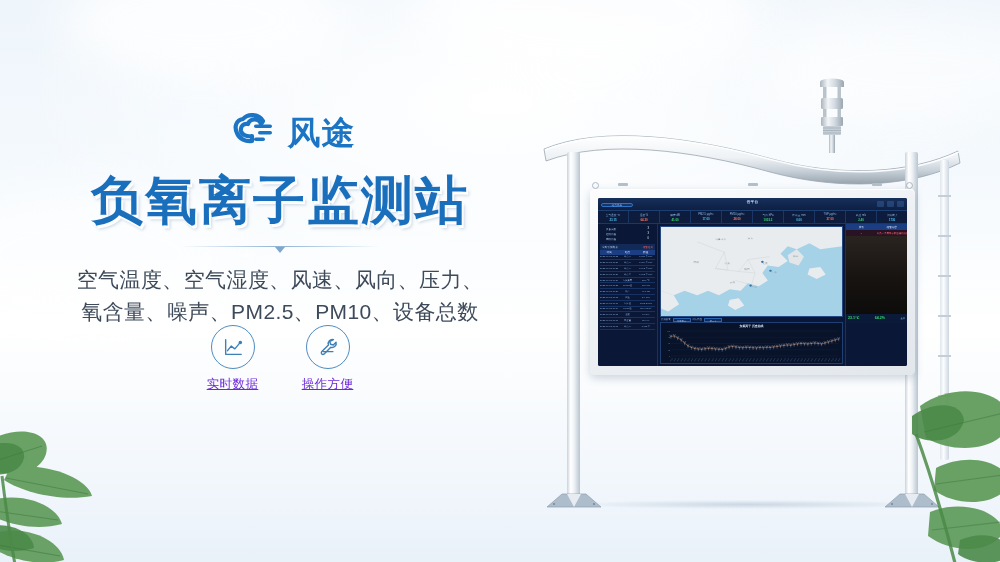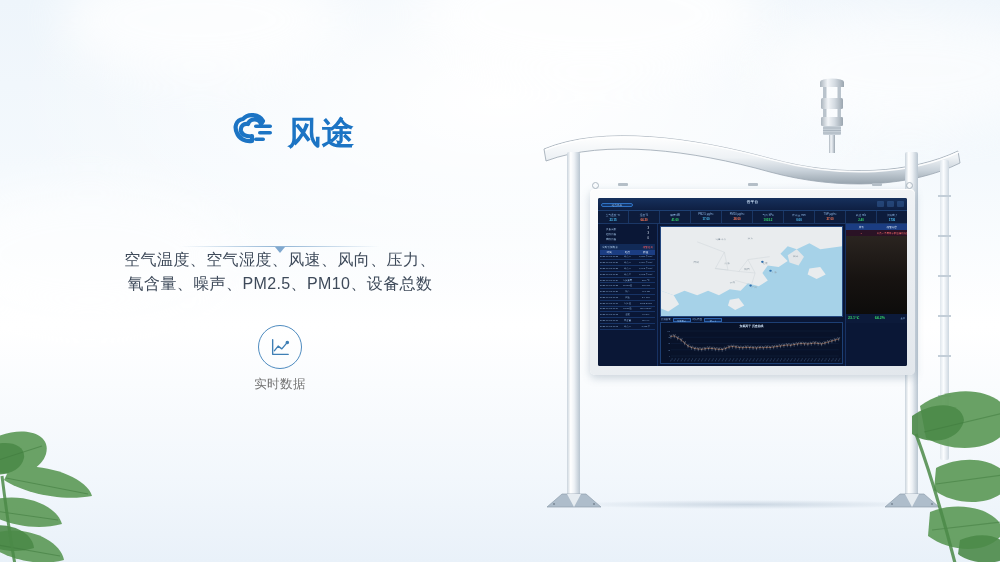--- a/index.html
+++ b/index.html
@@ -26,26 +26,26 @@
     position:absolute; left:0; right:0; top:166px; text-align:center;
     font-size:52px; font-weight:bold; letter-spacing:2px;
     color:#1a6fbd;
     text-shadow: 2px 3px 0 rgba(255,255,255,.95), 3px 4px 3px rgba(120,150,180,.35);
   }
 
   .divider { position:absolute; left:180px; width:200px; top:246px; display:flex; flex-direction:column; align-items:center; }
   .divider .bar { width:200px; height:1px; background:linear-gradient(90deg,rgba(120,160,200,0) 0%,#8fb3d4 50%,rgba(120,160,200,0) 100%); }
   .divider .tri { width:0; height:0; border-left:5px solid transparent; border-right:5px solid transparent; border-top:6px solid #7fa8cf; margin-top:0px; }
 
-  .subtitle { position:absolute; left:0; right:0; top:248px; text-align:center; color:#3e4a5a; font-size:16px; line-height:1.52; letter-spacing:.4px; }
+  .subtitle { position:absolute; left:0; right:0; top:264px; text-align:center; color:#3e4a5a; font-size:21px; line-height:1.52; letter-spacing:.4px; }
 
   .features { position:absolute; left:0; right:0; top:325px; display:flex; justify-content:center; gap:33px; }
   .feature { width:62px; display:flex; flex-direction:column; align-items:center; gap:7px; }
   .feature-circle { width:44px; height:44px; border-radius:50%; border:1.6px solid #4f8cc0; display:flex; align-items:center; justify-content:center; }
-  .feature-label { font-size:12.5px; color:#737373; letter-spacing:.4px; white-space:nowrap; }
+  .feature-label { font-size:12.5px; color:#6d28d9; letter-spacing:.4px; white-space:nowrap;text-decoration:underline; }
 
   
   .kiosk { position:absolute; left:520px; top:60px; width:460px; height:480px; }
 
   
   .canopy { position:absolute; left:22px; top:67px; width:420px; height:62px; }
 
   
   .pole { position:absolute; width:13px; background:linear-gradient(90deg,#c9d3dc 0%,#ffffff 28%,#eef2f6 55%,#b9c5d0 100%); border-radius:2px; }
   .pole-l { left:47px; top:92px; height:355px; }
@@ -138,20 +138,21 @@
       <svg viewBox="0 0 46 40" width="46" height="40">
         <path d="M30 9 C26 2, 15 1, 10 7 C3 8, 1 15, 4 21 C6 27, 13 30, 19 29 L19 24 C14 25, 9 23, 8 19 C7 14, 11 11, 15 12 C17 6, 26 6, 28 12 Z" fill="none" stroke="#1c74c4" stroke-width="4.2" stroke-linecap="round" stroke-linejoin="round"></path>
         <rect x="21" y="12.5" width="18" height="3.6" rx="1.8" fill="#1c74c4"></rect>
         <rect x="25" y="19" width="14" height="3.6" rx="1.8" fill="#1c74c4"></rect>
         <rect x="21" y="25.5" width="11" height="3.6" rx="1.8" fill="#1c74c4"></rect>
       </svg>
     </span>
     <span class="brand-name">风途</span>
   </div>
 
+  <div class="headline">负氧离子监测站</div>
 
   <div class="divider">
     <div class="bar"></div>
     <div class="tri"></div>
   </div>
 
   <div class="subtitle">
     <div>空气温度、空气湿度、风速、风向、压力、</div>
     <div>氧含量、噪声、PM2.5、PM10、设备总数</div>
   </div>
@@ -164,20 +165,29 @@
           <path d="M4 4 L4 20 L21 20"></path>
           <polyline points="6,16 10,11 14,14 20,7"></polyline>
           <circle cx="20" cy="7" r="1.2" fill="#3e7fb5"></circle>
         </svg>
       </div>
       <div class="feature-label">实时数据</div>
     </div>
 
 
 
+    <div class="feature">
+      <div class="feature-circle">
+        <svg viewBox="0 0 24 24" width="22" height="22" fill="none" stroke="#3e7fb5" stroke-width="1.5" stroke-linecap="round" stroke-linejoin="round">
+          <path d="M18 4 A4.5 4.5 0 0 0 12.5 9.8 L5 17.3 A1.8 1.8 0 0 0 7.5 19.8 L15 12.3 A4.5 4.5 0 0 0 20.8 6.8 L17.8 9.8 L14.8 9 L14 6 Z"></path>
+          <path d="M6.5 17 L17.5 17" stroke-width="1.2"></path>
+        </svg>
+      </div>
+      <div class="feature-label">操作方便</div>
+    </div>
 
   </div>
 </div>
 
 <div class="kiosk">
 
   <div class="ground-shadow"></div>
 
   <div class="sensor">
     <svg viewBox="0 0 42 82" width="42" height="82">

